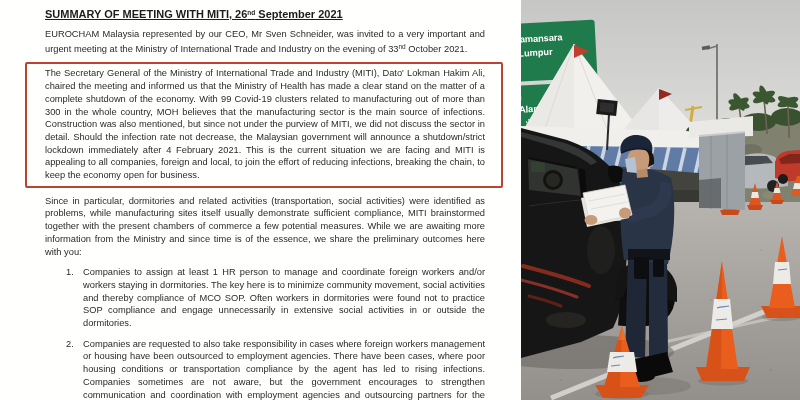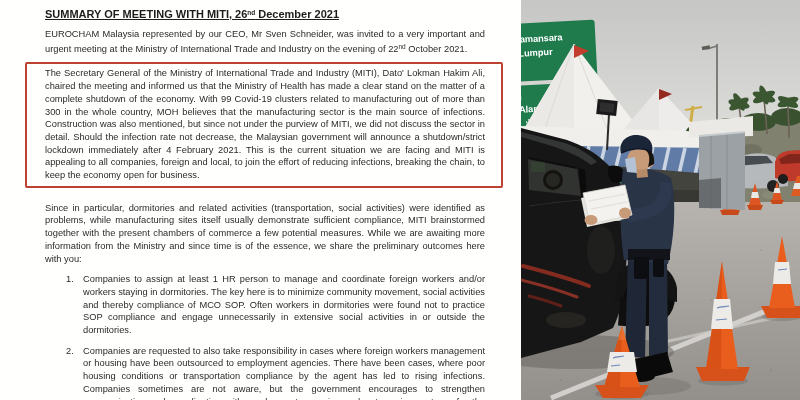--- a/index.html
+++ b/index.html
@@ -1,37 +1,37 @@
 <!DOCTYPE html>
 <html><head>
 <meta charset="utf-8">
 <style>
   html,body{margin:0;padding:0;width:800px;height:400px;overflow:hidden;background:#fff;}
   body{display:flex;font-family:"Liberation Sans",sans-serif;}
   .doc{width:521px;height:400px;box-sizing:border-box;background:#fffffe;padding:8px 36px 0 45px;overflow:hidden;}
   .doc-title{font-size:11px;font-weight:bold;text-decoration:underline;color:#1c1c1c;margin:0 0 8px 0;white-space:nowrap;}
   .para{font-size:9.3px;line-height:12.7px;color:#2a2a2a;text-align:justify;margin:0 0 7px 0;}
   .sup{font-size:6.5px;vertical-align:3px;}
-  .hl{border:2px solid #bc4231;border-radius:2px;padding:3px 16px 4px 18px;margin:7px -18px 14px -20px;}
+  .hl{border:2px solid #bc4231;border-radius:2px;padding:3px 16px 4px 18px;margin:7px -18px 7px -20px;}
   .hl .para{margin:0;}
   .list{margin-top:8px;}
   .li{display:flex;font-size:9.3px;line-height:12.7px;color:#2a2a2a;margin:0 0 8px 0;}
   .li .num{flex:0 0 17px;margin-left:21px;}
   .li .txt{flex:1;text-align:justify;}
   .photo{width:279px;height:400px;position:relative;background:#d5d4d2;}
   .photo svg{display:block;}
   .sign-text{font-weight:bold;fill:#ffffff;font-size:9.2px;font-family:"Liberation Sans",sans-serif;}
 </style>
 </head>
 <body>
 
 <div class="doc">
-  <div class="doc-title"><span>SUMMARY OF MEETING WITH MITI, 26</span><span class="sup">nd</span><span> December 2021</span></div>
-
-  <p class="para"><span>EUROCHAM Malaysia represented by our CEO, Mr Sven Schneider, was invited to a very important and urgent meeting at the Ministry of International Trade and Industry on the evening of 22</span><span class="sup">nd</span><span> October 2021.</span></p>
+  <div class="doc-title"><span>SUMMARY OF MEETING WITH MITI, 26</span><span class="sup">nd</span><span> September 2021</span></div>
+
+  <p class="para"><span>EUROCHAM Malaysia represented by our CEO, Mr Sven Schneider, was invited to a very important and urgent meeting at the Ministry of International Trade and Industry on the evening of 33</span><span class="sup">nd</span><span> October 2021.</span></p>
 
   <div class="hl">
     <p class="para">The Secretary General of the Ministry of International Trade and Industry (MITI), Dato' Lokman Hakim Ali, chaired the meeting and informed us that the Ministry of Health has made a clear stand on the matter of a complete shutdown of the economy. With 99 Covid-19 clusters related to manufacturing out of more than 300 in the whole country, MOH believes that the manufacturing sector is the main source of infections. Construction was also mentioned, but since not under the purview of MITI, we did not discuss the sector in detail. Should the infection rate not decrease, the Malaysian government will announce a shutdown/strict lockdown immediately after 4 February 2021. This is the current situation we are facing and MITI is appealing to all companies, foreign and local, to join the effort of reducing infections, breaking the chain, to keep the economy open for business.</p>
   </div>
 
   <p class="para">Since in particular, dormitories and related activities (transportation, social activities) were identified as problems, while manufacturing sites itself usually demonstrate sufficient compliance, MITI brainstormed together with the present chambers of commerce a few potential measures. While we are awaiting more information from the Ministry and since time is of the essence, we share the preliminary outcomes here with you:</p>
 
   <div class="list">
     <div class="li">
       <span class="num">1.</span>

